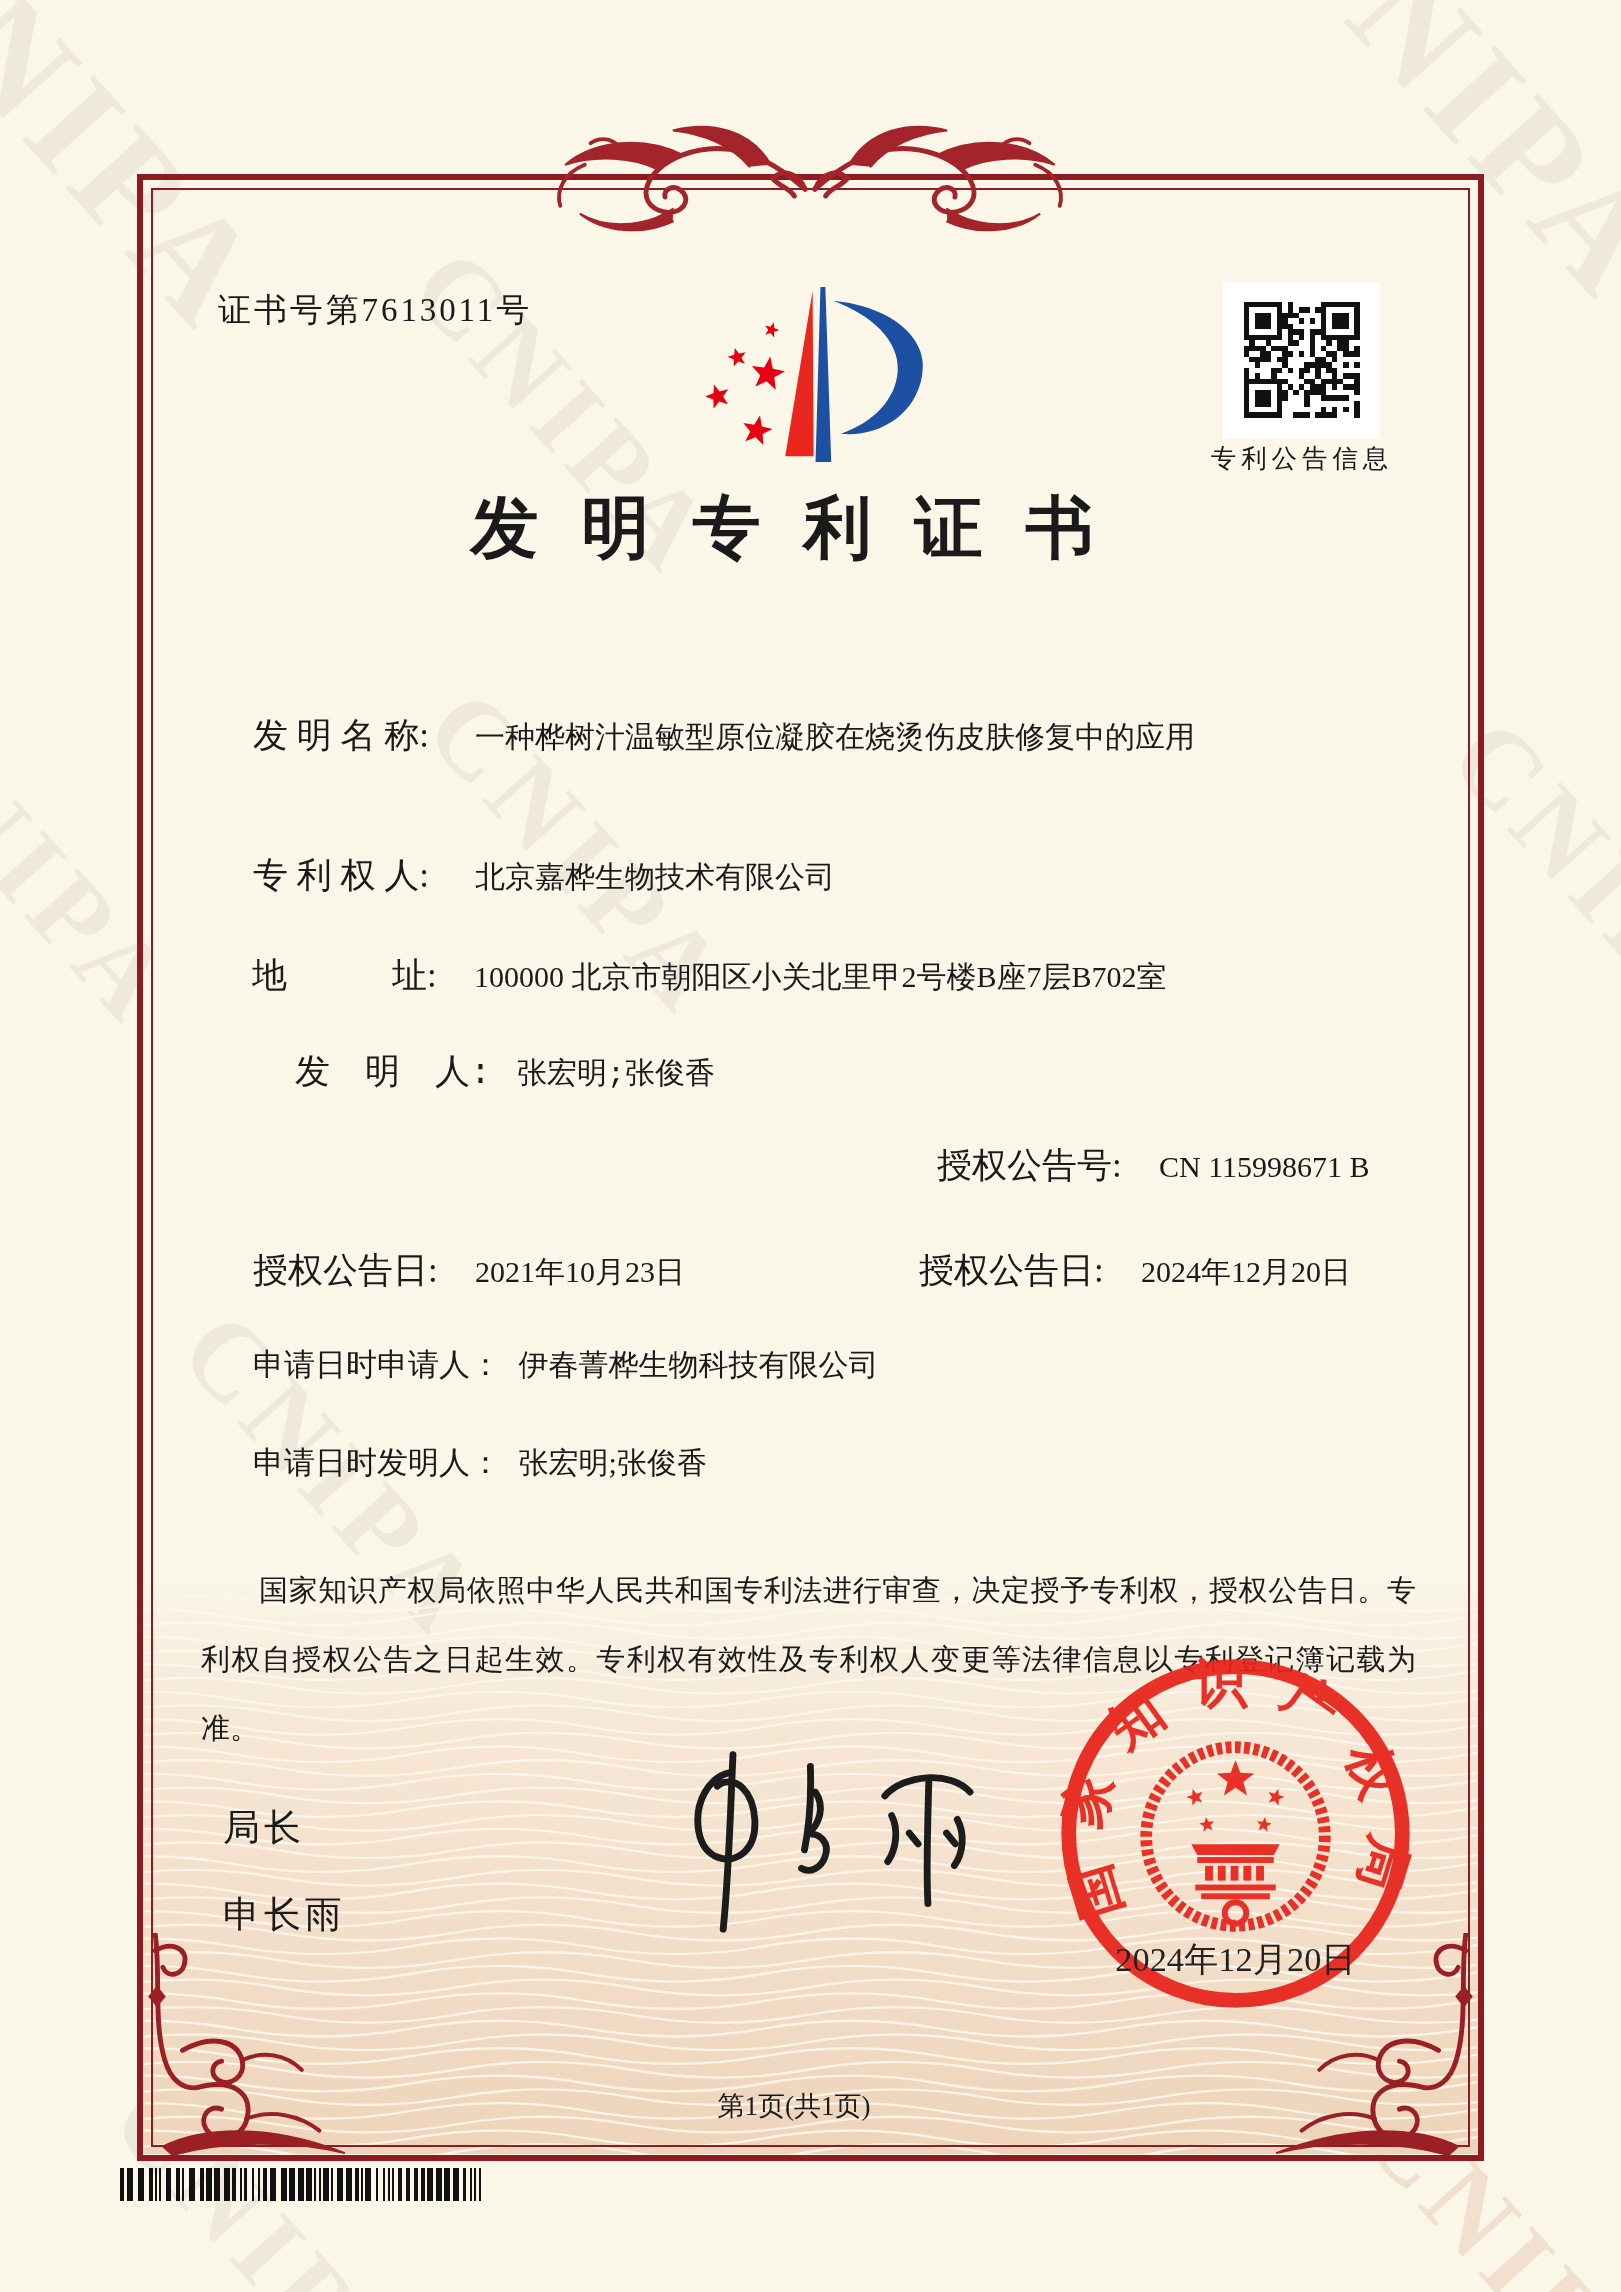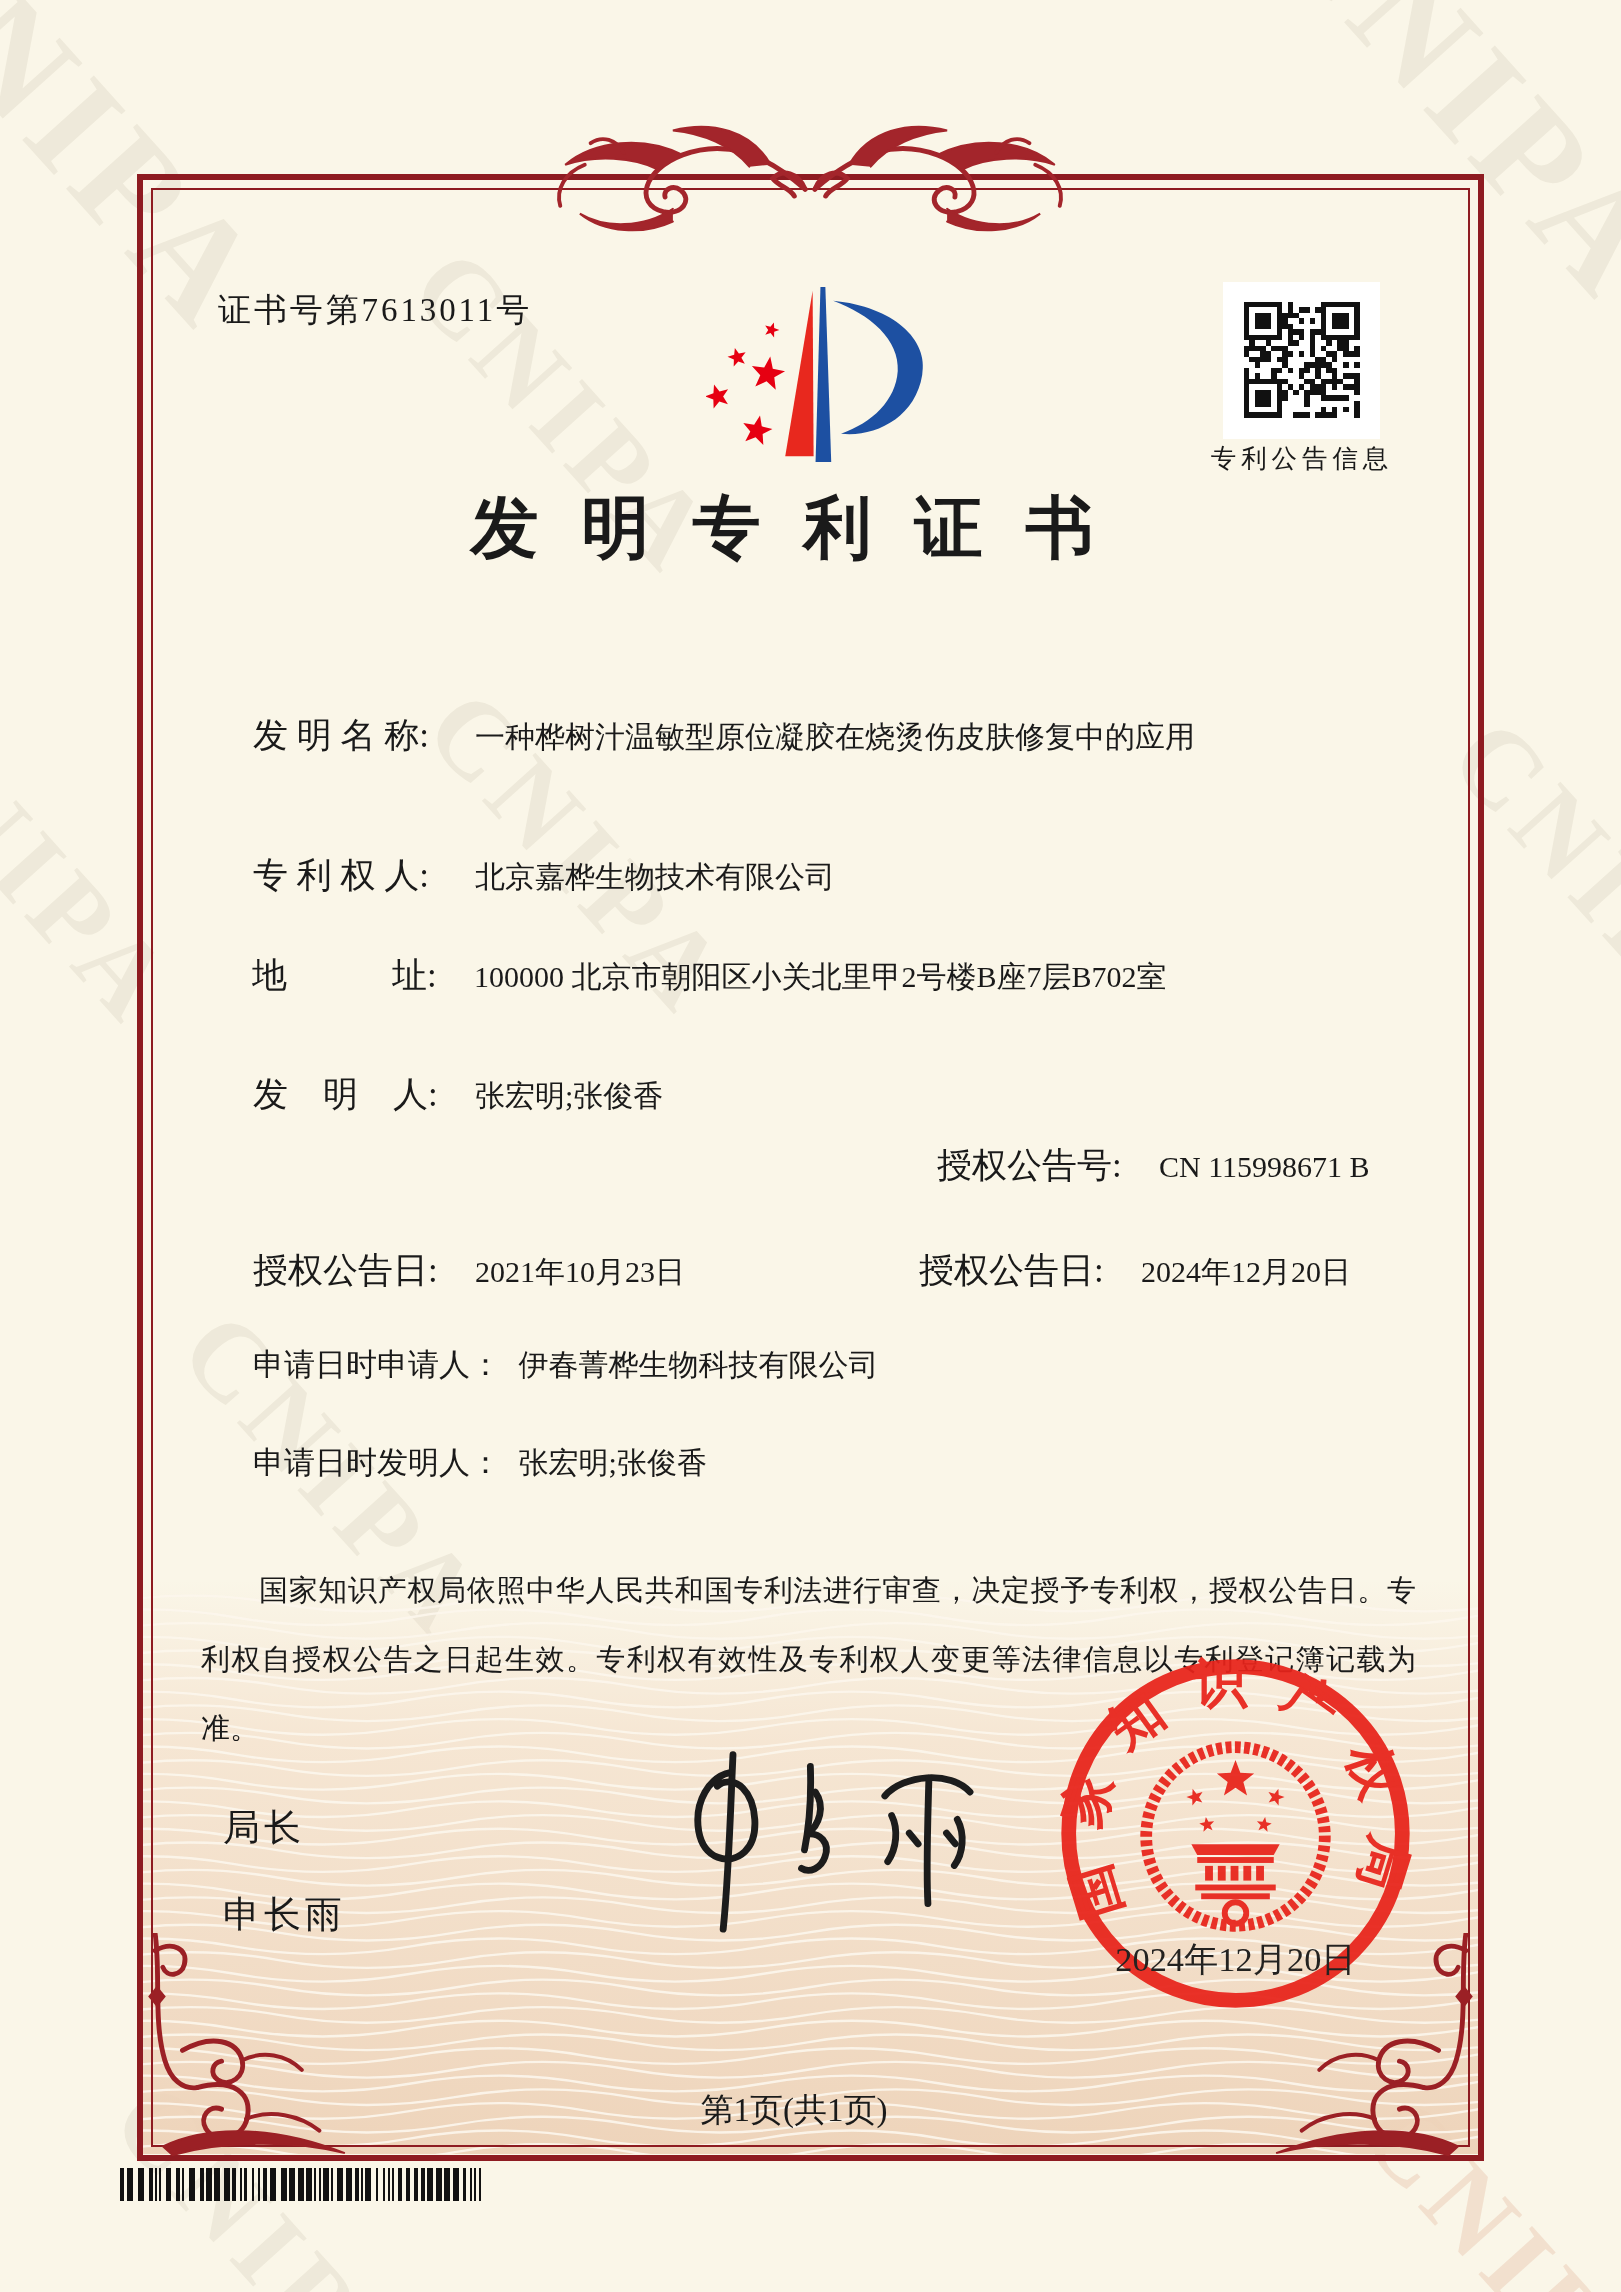--- a/index.html
+++ b/index.html
@@ -38,21 +38,21 @@
   .row .val{font-size:30px; white-space:pre;}
   .row.rcol .lbl{width:222px;}
   #statement{
     position:absolute; left:201px; top:1556px; width:1215px; z-index:7;
     font-size:29px; line-height:69px; text-align:justify; text-indent:2em; margin:0;
   }
   #director-title{left:223px; top:1803px; font-size:37px; letter-spacing:3.9px;}
   #director-name{left:223px; top:1890px; font-size:37px; letter-spacing:3.9px;}
   #page-footer{
     position:absolute; left:0; top:2088px; width:1588px; text-align:center;
-    font-size:33px; z-index:7;
+    font-size:27px; z-index:7;
   }
   #qr-box{
     position:absolute; left:1223px; top:282px; width:157px; height:157px;
     background:#ffffff; z-index:7;
   }
   #qr-grid{position:absolute; left:20.6px; top:19.6px; width:116px; height:116px;
     display:grid; grid-template-columns:repeat(21,1fr); grid-template-rows:repeat(21,1fr);}
   #qr-grid b{display:block;}
   #qr-grid b.f{background:#111;}
   #qr-label{
@@ -648,21 +648,21 @@
 
   <div class="row" style="left:223px; top:818px;">
     <span class="lbl">专 利 权 人: </span><span class="val">北京嘉桦生物技术有限公司</span>
   </div>
   <div class="row" style="left:223px; top:678px;">
     <span class="lbl">发 明 名 称: </span><span class="val">一种桦树汁温敏型原位凝胶在烧烫伤皮肤修复中的应用</span>
   </div>
   <div class="row" style="left:222px; top:918px;">
     <span class="lbl">地　　　址: </span><span class="val">100000 北京市朝阳区小关北里甲2号楼B座7层B702室</span>
   </div>
-  <div class="row" style="left:223px; top:1037px;">
+  <div class="row" style="left:223px; top:1014px;font-family:Liberation Mono, monospace;">
     <span class="lbl">发　明　人: </span><span class="val">张宏明;张俊香</span>
   </div>
   <div class="row rcol" style="left:907px; top:1108px;">
     <span class="lbl">授权公告号: </span><span class="val">CN 115998671 B</span>
   </div>
   <div class="row" style="left:223px; top:1213px;">
     <span class="lbl">授权公告日: </span><span class="val">2021年10月23日</span>
   </div>
   <div class="row rcol" style="left:889px; top:1213px;">
     <span class="lbl">授权公告日: </span><span class="val">2024年12月20日</span>

